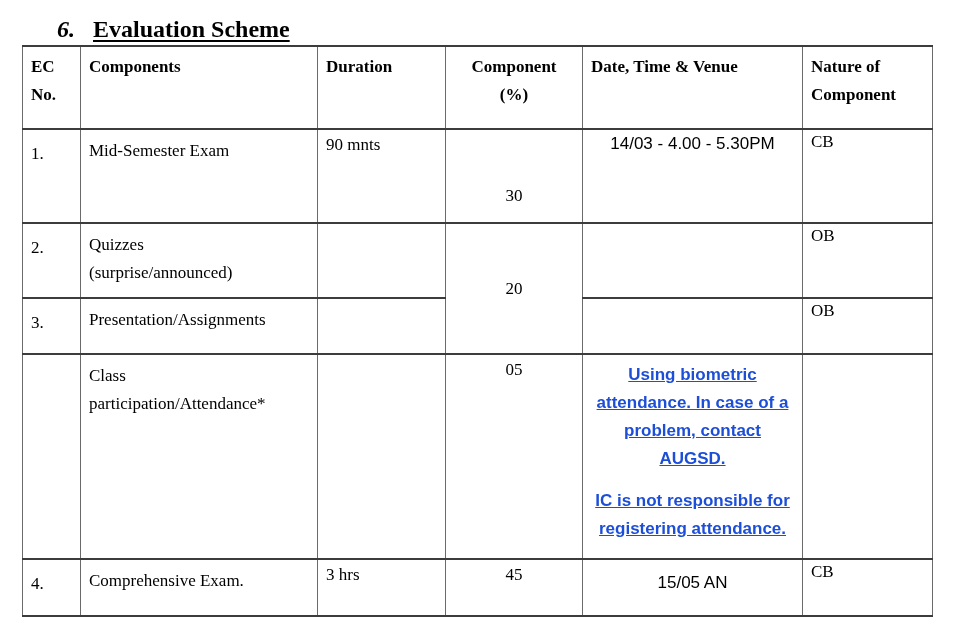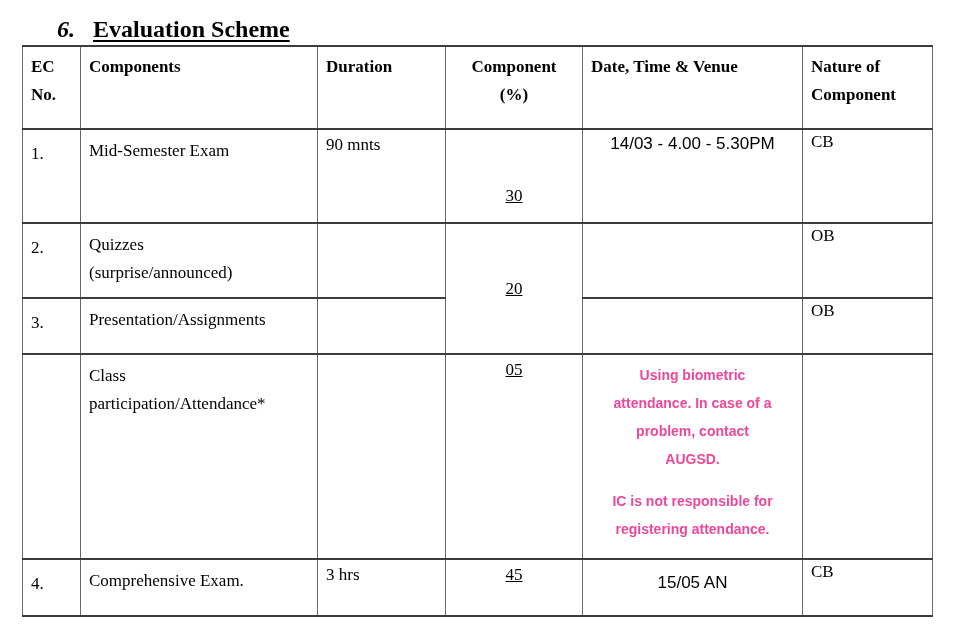--- a/index.html
+++ b/index.html
@@ -59,38 +59,39 @@
   tr.h-row4    { height: 205px; margin-left: 19px; }
   tr.h-row5    { height: 57px; }
 
   .pre { white-space: pre-line; }
   th.center, td.center { text-align: center; }
 
   td.ec   { padding-top: 14px; }
   td.comp { padding-top: 7px; line-height: 28px; }
   td.dur  { text-align: left; padding-top: 5px; }
 
-  td.wt        { text-align: center; text-decoration: underline; }
+  td.wt        { text-align: center; }
   td.wt-bottom { vertical-align: bottom; padding-bottom: 16px; }
   td.wt-middle { vertical-align: middle; }
   td.wt-top    { padding-top: 5px; }
 
   .sans { font-family: "Liberation Sans", sans-serif; font-size: 16px; }
   td.date       { text-align: center; }
   td.date-mid   { padding-top: 13px; }
   td.nat        { padding-top: 2px; }
 
   td.note-cell { text-align: center; padding-top: 6px; }
   .red-note {
     font-family: "Liberation Sans", sans-serif;
     font-weight: bold;
-    font-size: 14px;
-    color: #ec4899;
+    font-size: 17px;
+    color: #1d4ed8;
     line-height: 28px;
     white-space: pre-line;
+    text-decoration: underline;
   }
   .red-note + .red-note { margin-top: 14px; }
 </style>
 </head>
 <body>
 
 <div class="page">
 
   <div class="doc-title">
     <span class="t-num">6.</span><span class="t-text">Evaluation Scheme</span>

